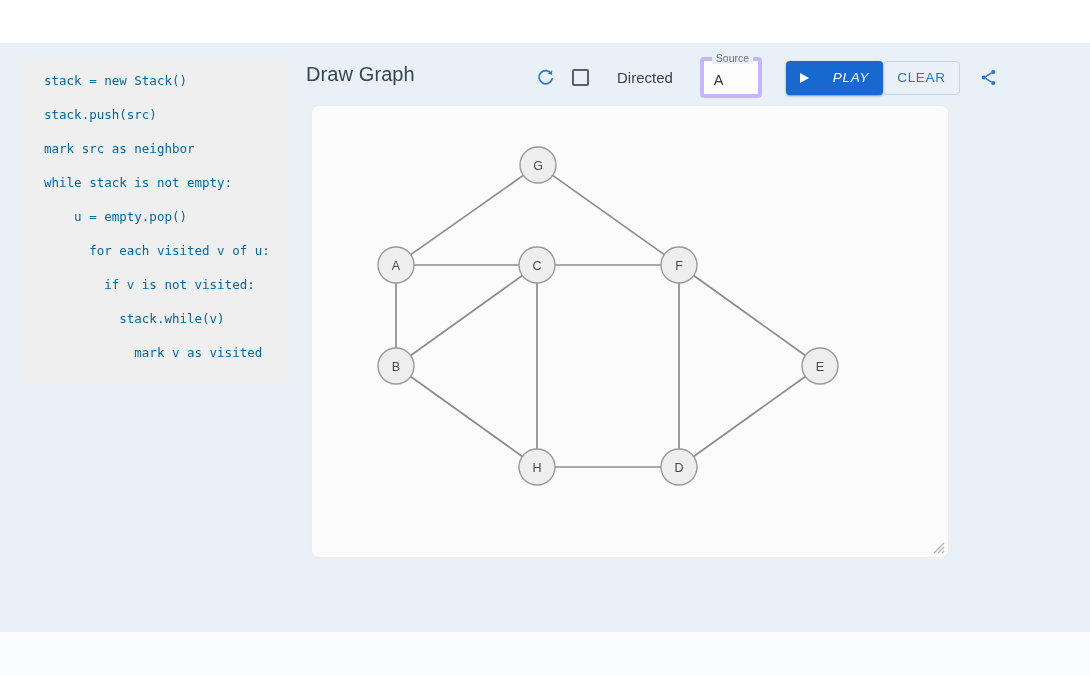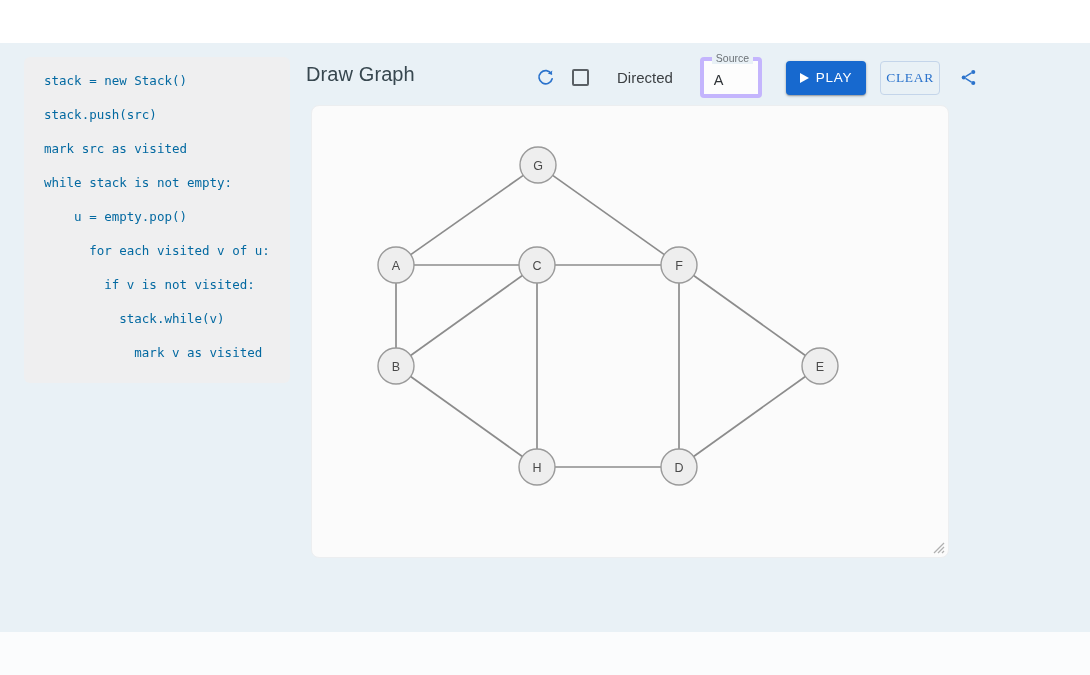--- a/index.html
+++ b/index.html
@@ -133,42 +133,43 @@
     height: 34px;
     min-width: 76px;
     background: #1769cf;
     color: #ffffff;
     border: none;
     border-radius: 4px;
     font-size: 13.5px;
     letter-spacing: .7px;
     font-family: "Liberation Sans", sans-serif;
     display: flex; align-items: center; justify-content: center;
-    gap: 7px;
+    gap: 24px;
     padding: 0 14px;
     cursor: pointer;
     box-shadow: 0 1px 3px rgba(0,0,0,.28), 0 1px 1px rgba(0,0,0,.16);
+    font-style: italic;
   }
   .play-triangle {
     width: 0; height: 0;
     border-left: 9px solid #ffffff;
     border-top: 5.5px solid transparent;
     border-bottom: 5.5px solid transparent;
   }
   .clear-btn {
-    margin-left: 14px;
+    margin-left: 0;
     height: 34px;
     background: transparent;
     color: #2b73cc;
     border: 1px solid #c4d5ea;
     border-radius: 4px;
     font-size: 13.5px;
     letter-spacing: .7px;
-    font-family: Liberation Serif, serif;
-    padding: 0 5px;
+    font-family: Liberation Sans, sans-serif;
+    padding: 0 13px;
     cursor: pointer;
   }
   .share-icon-btn { margin-left: 12px; }
 
   
   .graph-canvas {
     position: absolute;
     left: 311px; top: 105px;
     width: 638px; height: 453px;
     background: #fbfbfb;
@@ -205,21 +206,21 @@
 
 <div id="app-root">
 
   <div class="band-top"></div>
   <div class="band-main"></div>
   <div class="band-bottom"></div>
 
   <div class="pseudocode-panel">
     <div class="code-line">stack = new Stack()</div>
     <div class="code-line">stack.push(src)</div>
-    <div class="code-line">mark src as visited</div>
+    <div class="code-line">mark src as neighbor</div>
     <div class="code-line">while stack is not empty:</div>
     <div class="code-line">    u = empty.pop()</div>
     <div class="code-line">      for each visited v of u:</div>
     <div class="code-line">        if v is not visited:</div>
     <div class="code-line">          stack.while(v)</div>
     <div class="code-line">            mark v as visited</div>
   </div>
 
   <div class="panel-title">Draw Graph</div>
 

